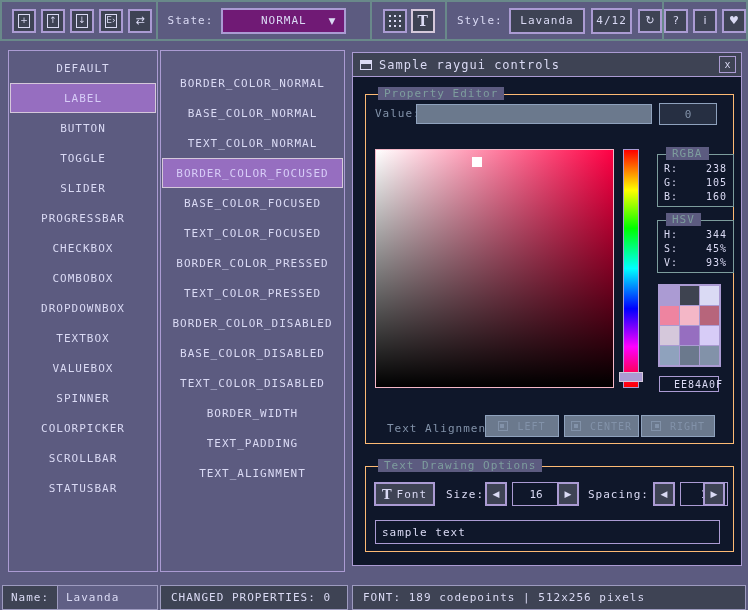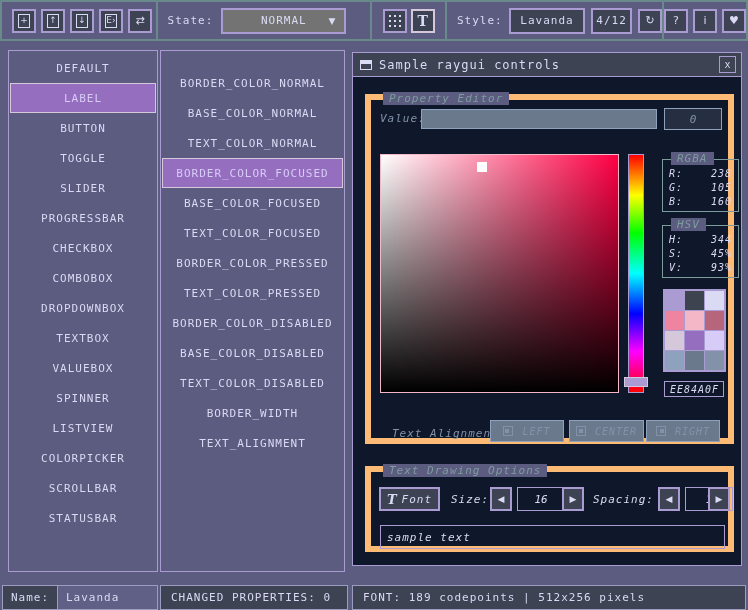--- a/index.html
+++ b/index.html
@@ -25,21 +25,21 @@
   }
   .tb-btn.active{border-color:#d5c8db;}
   .page-icon{
     width:12px;height:14px;box-sizing:border-box;border:1px solid #dadaf4;
     display:flex;align-items:center;justify-content:center;
     font-size:9px;line-height:9px;color:#dadaf4;font-family:"DejaVu Sans",sans-serif;
   }
   .tb-label{font-size:11px;letter-spacing:1px;color:#dadaf4;}
   .dropdown{
     position:relative;width:125px;height:26px;box-sizing:border-box;margin-left:8px;
-    background:#737373;border:2px solid #ab9bd3;
+    background:#701a75;border:2px solid #ab9bd3;
     display:flex;align-items:center;justify-content:center;
     font-size:11px;letter-spacing:1px;
   }
   .dropdown .arrow{position:absolute;right:8px;top:6px;font-size:9px;color:#dadaf4;font-family:"DejaVu Sans",sans-serif;}
   .tb-box{
     height:26px;box-sizing:border-box;background:#3e4354;border:2px solid #ab9bd3;
     display:flex;align-items:center;justify-content:center;font-size:11px;letter-spacing:1px;
   }
   .grid-glyph{position:relative;width:12px;height:12px;}
   .grid-glyph::before{
@@ -73,21 +73,21 @@
   .win-icon{
     width:12px;height:10px;box-sizing:border-box;border:1px solid #dadaf4;margin-right:7px;
     background:linear-gradient(#dadaf4 0 3px,transparent 3px);
   }
   .titlebar .title{font-size:12px;letter-spacing:1px;color:#dadaf4;}
   .close-btn{
     position:absolute;right:5px;top:3px;width:17px;height:17px;box-sizing:border-box;
     border:1px solid #ab9bd3;background:#3e4354;color:#dadaf4;
     display:flex;align-items:center;justify-content:center;font-size:10px;
   }
-  .groupbox{position:absolute;box-sizing:border-box;border:6px solid #fdba74;font-style:italic;}
+  .groupbox{position:absolute;box-sizing:border-box;border:1px solid #fdba74;}
   .group-label{
     position:absolute;top:-8px;left:12px;background:#5c5b80;padding:0 6px;
     color:#7d9d9d;font-size:11px;letter-spacing:1px;white-space:nowrap;
   }
   #prop-group{left:12px;top:41px;width:369px;height:350px;}
   #text-group{left:12px;top:413px;width:369px;height:86px;}
   .g-abs{position:absolute;box-sizing:border-box;}
   .dis-label{color:#8292a9;font-size:11px;letter-spacing:1px;}
   .slider-track{background:#6b798d;border:1px solid #8fa2bd;}
   .dis-valuebox{border:1px solid #8fa2bd;color:#8292a9;display:flex;align-items:center;justify-content:center;font-size:11px;background:rgba(107,121,141,.25);}
@@ -105,21 +105,21 @@
   .hue-handle{left:253px;width:24px;height:10px;background:#ab9bd3;border:1px solid #d5c8db;}
   .mini-group{border:1px solid #7d9d9d;padding:8px 6px 4px 6px;display:flex;flex-direction:column;gap:3px;}
   .mini-row{display:flex;justify-content:space-between;font-size:10px;letter-spacing:1px;color:#dadaf4;}
   .swatch-panel{
     left:292px;top:189px;width:63px;height:83px;background:#ab9bd3;padding:2px;
     display:grid;grid-template-columns:repeat(3,19px);grid-auto-rows:19px;gap:1px;
   }
   .swatch{width:19px;height:19px;}
   .hex-box{
     left:293px;top:281px;width:60px;height:16px;border:1px solid #ab9bd3;
-    font-size:10px;letter-spacing:1px;color:#dadaf4;display:flex;align-items:center;padding-left:5px;
+    font-size:10px;letter-spacing:1px;color:#dadaf4;display:flex;align-items:center;padding-left:14px;
   }
   
   .align-btn{
     height:22px;box-sizing:border-box;background:#6b798d;border:1px solid #8fa2bd;
     display:flex;align-items:center;justify-content:center;gap:9px;
     color:#8292a9;font-size:10px;letter-spacing:1px;
   }
   .align-icon{width:10px;height:10px;box-sizing:border-box;border:1px solid #8292a9;display:flex;align-items:center;}
   .align-icon i{display:block;width:4px;height:4px;background:#8292a9;}
   .align-icon.left{justify-content:flex-start;padding-left:1px;}
@@ -222,39 +222,39 @@
   <div class="lv-item">BUTTON</div>
   <div class="lv-item">TOGGLE</div>
   <div class="lv-item">SLIDER</div>
   <div class="lv-item">PROGRESSBAR</div>
   <div class="lv-item">CHECKBOX</div>
   <div class="lv-item">COMBOBOX</div>
   <div class="lv-item">DROPDOWNBOX</div>
   <div class="lv-item">TEXTBOX</div>
   <div class="lv-item">VALUEBOX</div>
   <div class="lv-item">SPINNER</div>
-  <div class="lv-item">LISTVIEW</div>
   <div class="lv-item">COLORPICKER</div>
   <div class="lv-item">SCROLLBAR</div>
   <div class="lv-item">STATUSBAR</div>
 </div>
 
 <div class="listview" id="props-list">
   <div class="lv-item">BORDER_COLOR_NORMAL</div>
   <div class="lv-item">BASE_COLOR_NORMAL</div>
   <div class="lv-item">TEXT_COLOR_NORMAL</div>
   <div class="lv-item selected">BORDER_COLOR_FOCUSED</div>
   <div class="lv-item">BASE_COLOR_FOCUSED</div>
   <div class="lv-item">TEXT_COLOR_FOCUSED</div>
   <div class="lv-item">BORDER_COLOR_PRESSED</div>
   <div class="lv-item">TEXT_COLOR_PRESSED</div>
   <div class="lv-item">BORDER_COLOR_DISABLED</div>
   <div class="lv-item">BASE_COLOR_DISABLED</div>
   <div class="lv-item">TEXT_COLOR_DISABLED</div>
   <div class="lv-item">BORDER_WIDTH</div>
+  <div class="lv-item">TEXT_PADDING</div>
   <div class="lv-item">TEXT_ALIGNMENT</div>
 </div>
 
 <div class="window">
   <div class="titlebar">
     <span class="win-icon"></span>
     <span class="title">Sample raygui controls</span>
     <div class="close-btn">
         <span>x</span>
       </div>

